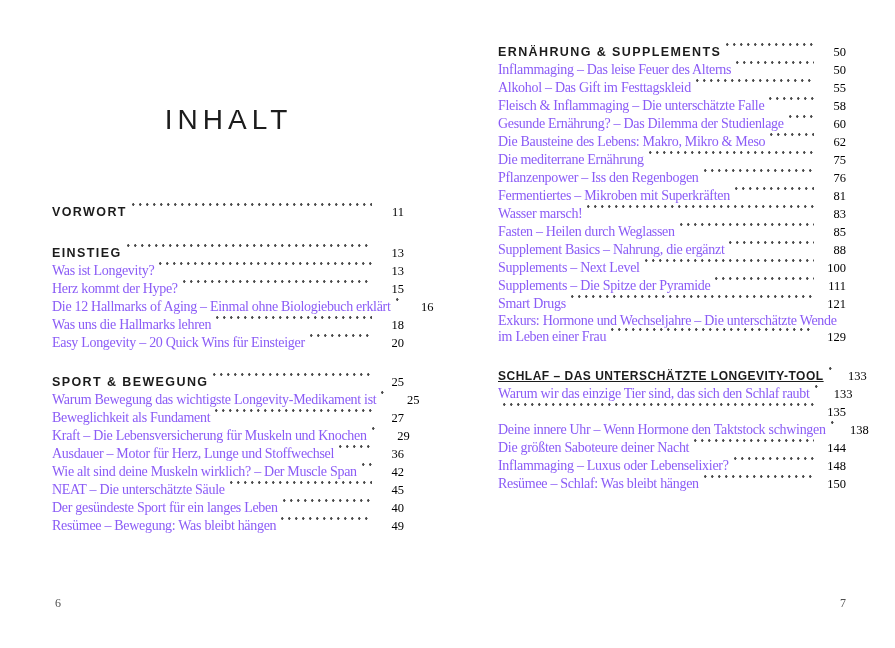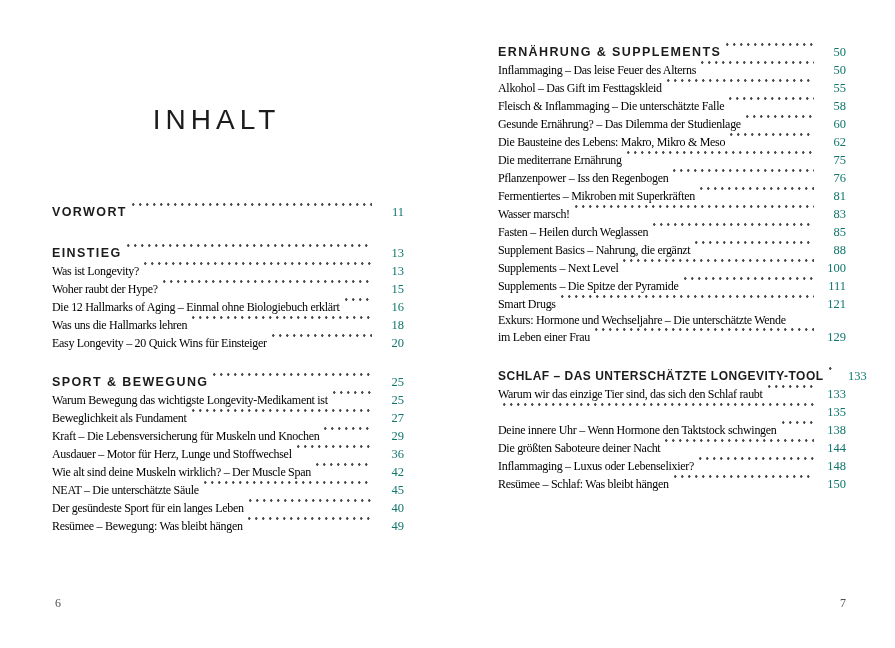--- a/index.html
+++ b/index.html
@@ -5,65 +5,65 @@
   html, body { margin: 0; padding: 0; }
   body {
     width: 895px; height: 648px;
     background: #ffffff;
     font-family: "Liberation Serif", serif;
     overflow: hidden;
   }
   .spread { position: relative; width: 895px; height: 648px; background: #ffffff; }
 
   .book-title {
-    position: absolute; left: 38px; top: 104px; width: 352px;
+    position: absolute; left: 50px; top: 104px; width: 352px;
     text-align: center;
     font-family: "Liberation Sans", sans-serif;
     font-size: 28px; font-weight: 400;
     letter-spacing: 5px; text-indent: 5px;
     color: #1c1c1c; line-height: 32px;
   }
 
   .toc { position: absolute; }
   #toc-left  { left: 52px;  top: 203px; width: 352px; }
   #toc-right { left: 498px; top: 43px;  width: 348px; }
 
   .toc-section + .toc-section { margin-top: 21px; }
   #toc-left .toc-section:nth-child(2) { margin-top: 23px; }
 
   .toc-row { display: flex; align-items: center; line-height: 18px; }
 
   .toc-title, .toc-line1 {
     font-family: "Liberation Serif", serif;
-    font-size: 12px; letter-spacing: -0.3px;
-    color: #000000; white-space: nowrap; flex: 0 0 auto;
+    font-size: 14px; letter-spacing: -0.3px;
+    color: #8b5cf6; white-space: nowrap; flex: 0 0 auto;
   }
   .toc-line1 { line-height: 15px; }
 
   .toc-heading {
     font-family: "Liberation Sans", sans-serif;
     font-size: 12.5px; font-weight: 700;
     letter-spacing: 1.4px; color: #1c1c1c;
     white-space: nowrap; flex: 0 0 auto;
   }
-  .toc-heading-long { font-size: 12px; letter-spacing: 0.5px; }
+  .toc-heading-long { font-size: 12px; letter-spacing: 0.5px; text-decoration: underline; }
 
   .leader {
     flex: 1 1 6px; min-width: 6px;
     height: 3px; align-self: baseline;
     margin: 0 6px 0 5px;
     background-image: radial-gradient(circle at 1.3px 1.5px, #4a4a4a 1px, rgba(0,0,0,0) 1.5px);
     background-size: 7px 3px;
     background-repeat: repeat-x;
   }
 
   .pagenum {
     flex: 0 0 26px; width: 26px; text-align: right;
     font-family: "Liberation Serif", serif;
-    font-size: 12.5px; color: #0f766e;
+    font-size: 12.5px; color: #000000;
   }
 
   .folio {
     position: absolute; top: 596px;
     font-family: "Liberation Serif", serif;
     font-size: 12px; color: #4f4f4f;
   }
   .folio-left  { left: 55px; }
   .folio-right { left: 820px; width: 26px; text-align: right; }
 </style>
@@ -87,21 +87,21 @@
           <span class="toc-heading">EINSTIEG</span>
           <span class="leader"></span>
           <span class="pagenum">13</span>
         </div>
         <div class="toc-row">
           <span class="toc-title">Was ist Longevity?</span>
           <span class="leader"></span>
           <span class="pagenum">13</span>
         </div>
         <div class="toc-row">
-          <span class="toc-title">Woher raubt der Hype?</span>
+          <span class="toc-title">Herz kommt der Hype?</span>
           <span class="leader"></span>
           <span class="pagenum">15</span>
         </div>
         <div class="toc-row">
           <span class="toc-title">Die 12 Hallmarks of Aging – Einmal ohne Biologiebuch erklärt</span>
           <span class="leader"></span>
           <span class="pagenum">16</span>
         </div>
         <div class="toc-row">
           <span class="toc-title">Was uns die Hallmarks lehren</span>

